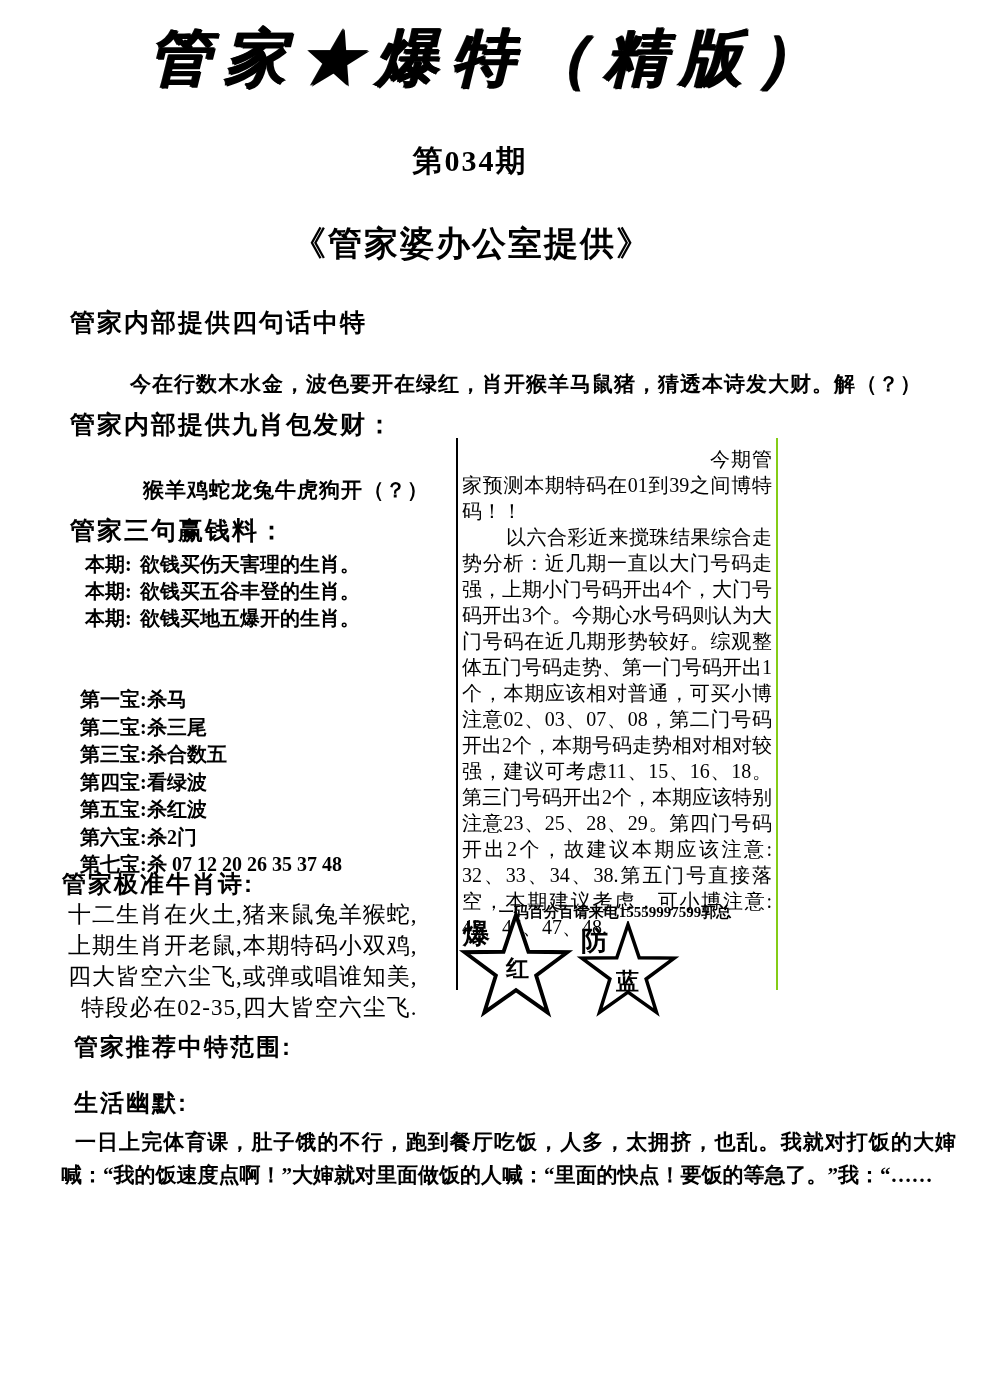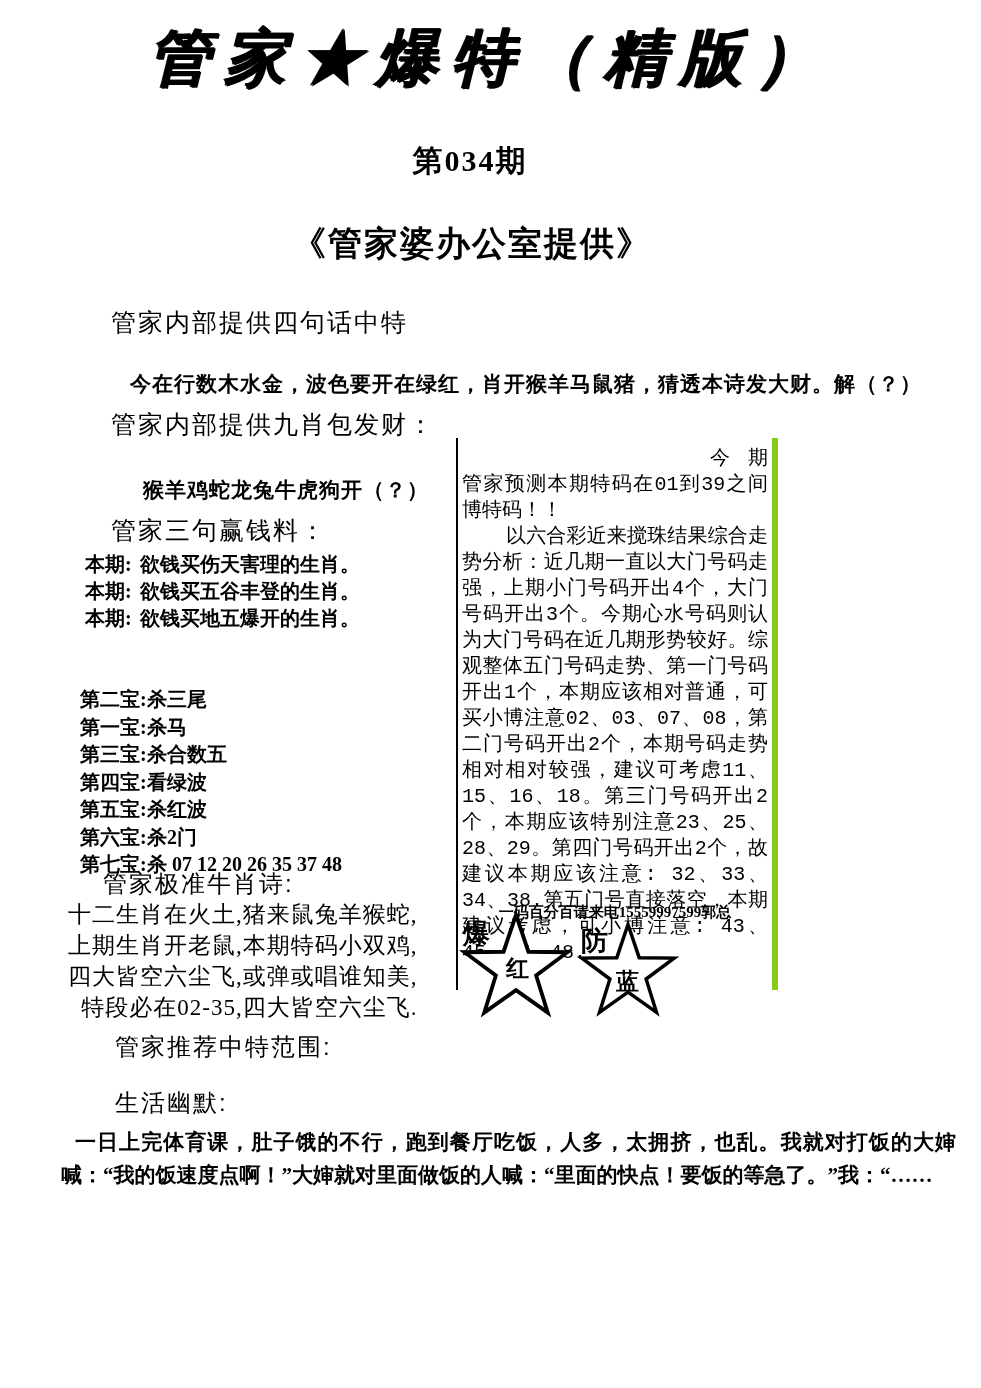--- a/index.html
+++ b/index.html
@@ -10,22 +10,22 @@
   .main-title{position:absolute;left:90px;top:16px;width:800px;text-align:center;
     font-size:62px;font-weight:900;font-style:italic;letter-spacing:14px;
     font-family:"Liberation Serif","DejaVu Serif",serif;
     text-shadow:1px 1px 0 #000, -1px 0 0 #111;}
   .issue{position:absolute;left:0;top:141px;width:940px;text-align:center;
     font-size:30px;font-weight:600;letter-spacing:2px;}
   .subtitle{position:absolute;left:0;top:221px;width:944px;text-align:center;
     font-size:34px;font-weight:bold;letter-spacing:2px;}
 
   
-  .hd{position:absolute;font-size:25px;font-weight:normal;letter-spacing:2px;
-    font-family:"Liberation Sans","DejaVu Sans",sans-serif;margin-left:41px;}
+  .hd{position:absolute;font-size:25px;font-weight:bold;letter-spacing:2px;
+    font-family:"Liberation Sans","DejaVu Sans",sans-serif;}
   .hd-four{left:70px;top:306px;}
   .hd-nine{left:70px;top:408px;}
   .hd-three{left:70px;top:514px;text-align:center;}
   .hd-seven{left:71px;top:638px;font-size:27px;}
   .hd-ox{left:62px;top:868px;font-size:24px;}
   .hd-recommend{left:74px;top:1031px;font-size:24px;}
   .hd-humor{left:74px;top:1087px;font-size:24px;}
 
   .poem-line{position:absolute;left:130px;top:370px;font-size:21px;font-weight:600;letter-spacing:1px;}
   .nine-line{position:absolute;left:143px;top:476px;font-size:21px;font-weight:600;letter-spacing:1px;}
@@ -36,22 +36,22 @@
   
   .seven-rows{position:absolute;left:80px;top:686px;font-size:20px;font-weight:600;line-height:27.5px;}
   .seven-rows .lab{display:inline-block;width:67px;}
 
   
   .ox-lines{position:absolute;left:68px;top:899px;font-size:23px;font-weight:400;
     line-height:31px;letter-spacing:1px;text-align:right;}
 
   
   .abox{position:absolute;left:456px;top:438px;width:322px;height:552px;
-    border-left:2px solid #000;border-right:6px solid #84cc16;box-sizing:border-box;
-    padding:8px 4px 0 4px;font-family:Liberation Mono, monospace;}
+    border-left:2px solid #000;border-right:2px solid #84cc16;box-sizing:border-box;
+    padding:8px 4px 0 4px;}
   .abox p{margin:0;font-size:20px;line-height:26px;text-align:justify;}
   .abox .p1{text-indent:248px;}
   .abox .p2{text-indent:44px;}
   .footnote{position:absolute;left:470px;top:903px;width:290px;text-align:center;
     font-size:15px;font-weight:bold;z-index:3;}
 
   
   .star-svg{position:absolute;z-index:1;}
   .star1{left:458px;top:911px;}
   .star2{left:576px;top:921px;}
@@ -86,22 +86,22 @@
   <div class="nine-line">猴羊鸡蛇龙兔牛虎狗开（？）</div>
 
   <div class="hd hd-three">管家三句赢钱料：</div>
   <div class="three-rows">
     <div><span class="lab">本期:</span><span>欲钱买伤天害理的生肖。</span></div>
     <div><span class="lab">本期:</span><span>欲钱买五谷丰登的生肖。</span></div>
     <div><span class="lab">本期:</span><span>欲钱买地五爆开的生肖。</span></div>
   </div>
 
   <div class="seven-rows">
+    <div><span class="lab">第一宝:</span><span>杀马</span></div>
     <div><span class="lab">第二宝:</span><span>杀三尾</span></div>
-    <div><span class="lab">第一宝:</span><span>杀马</span></div>
     <div><span class="lab">第三宝:</span><span>杀合数五</span></div>
     <div><span class="lab">第四宝:</span><span>看绿波</span></div>
     <div><span class="lab">第五宝:</span><span>杀红波</span></div>
     <div><span class="lab">第六宝:</span><span>杀2门</span></div>
     <div><span class="lab">第七宝:</span><span>杀 07 12 20 26 35 37 48</span></div>
   </div>
 
   <div class="hd hd-ox">管家极准牛肖诗:</div>
   <div class="ox-lines">
     <div>十二生肖在火土,猪来鼠兔羊猴蛇,</div>

